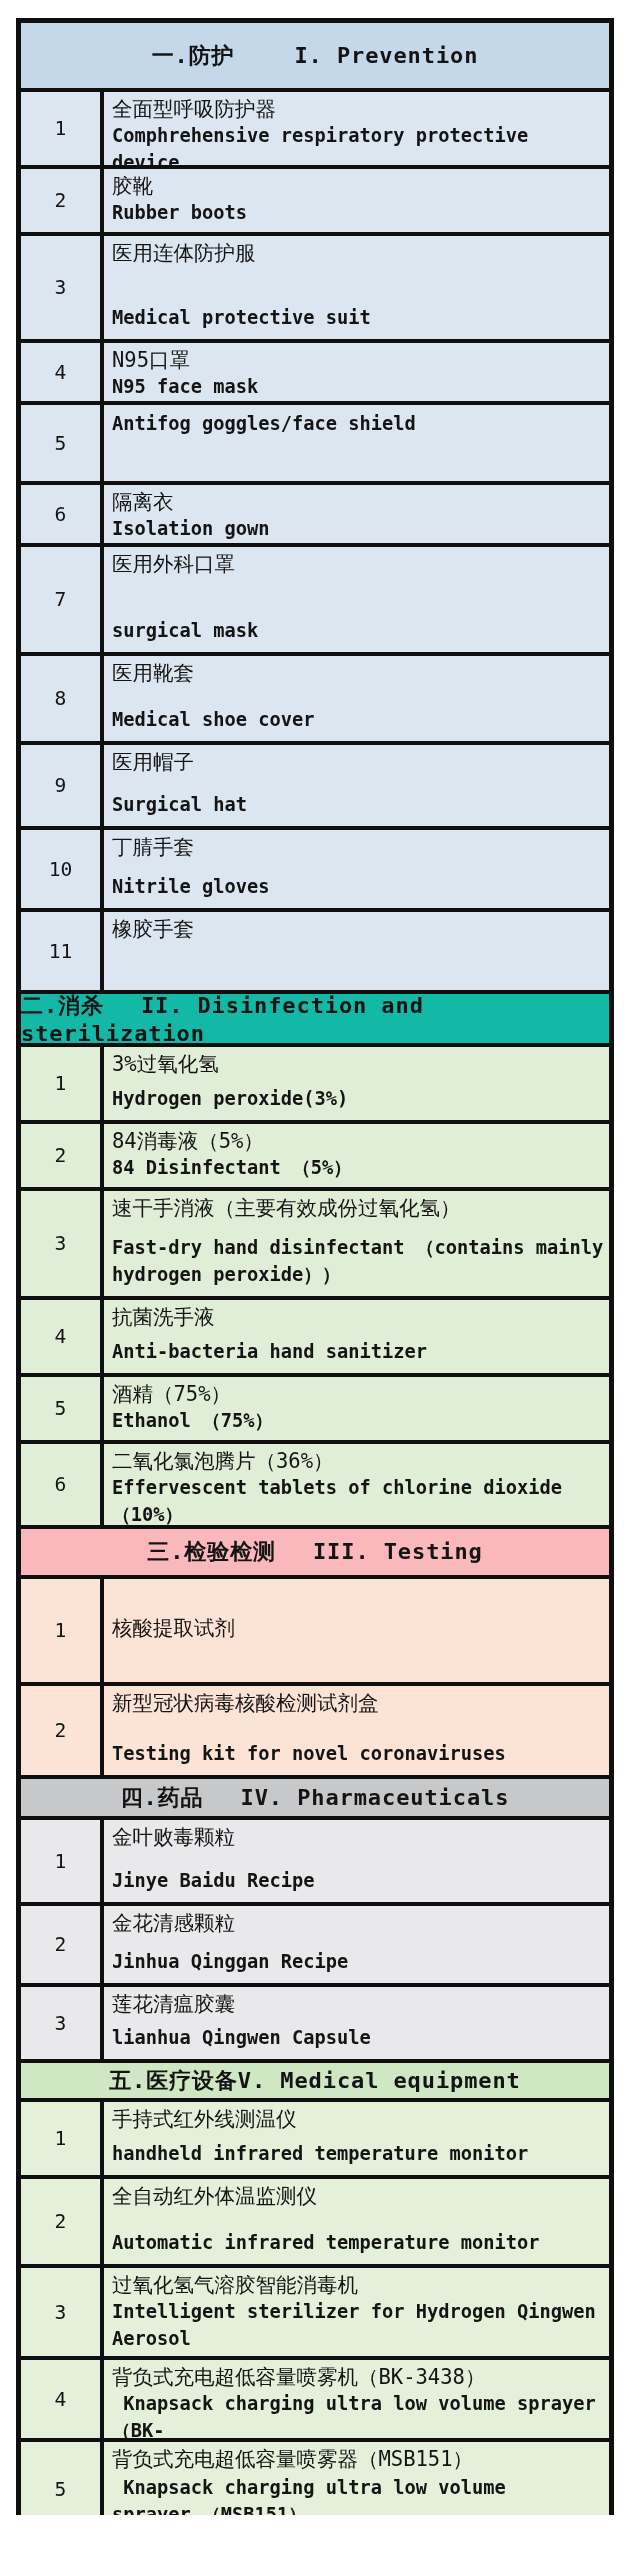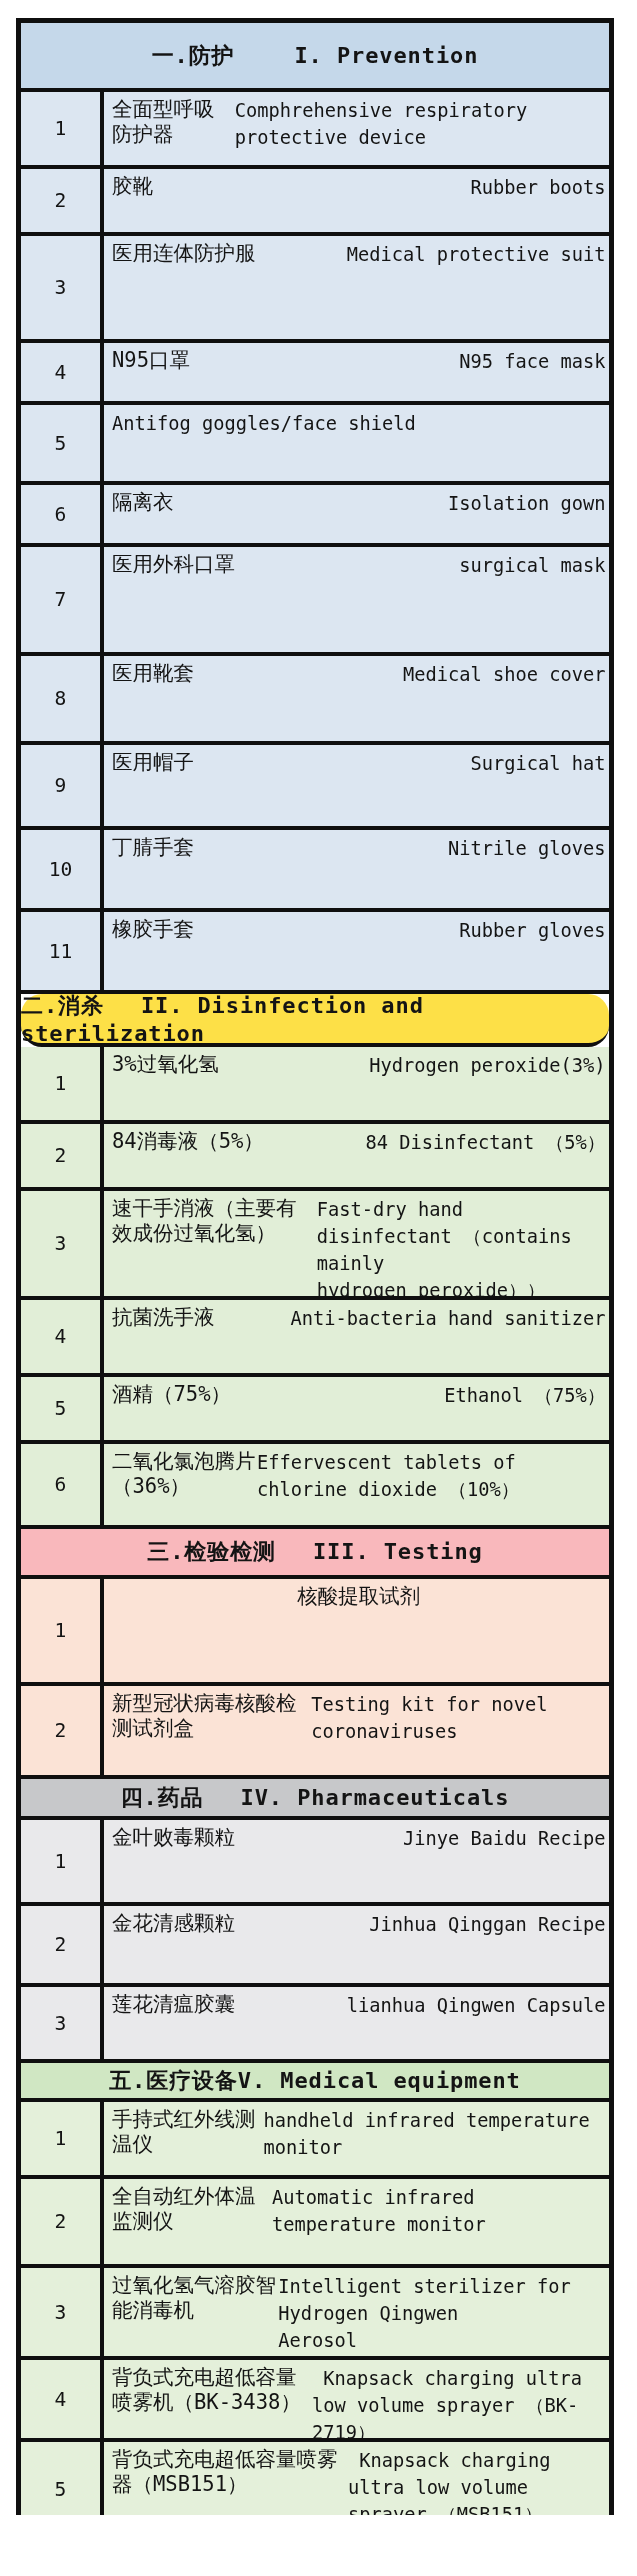--- a/index.html
+++ b/index.html
@@ -37,52 +37,52 @@
     width: 83px;
     border-right: 4.5px solid #0f0f0f;
     display: flex;
     align-items: center;
     justify-content: center;
     font-size: 19.6px;
   }
   .item {
     flex: 1;
     display: flex;
-    flex-direction: row;
+    flex-direction: column;
     justify-content: space-between;
     padding: 4.5px 3.6px 8px 8px;
     overflow: hidden;
-    border-radius: 24px;
   }
   .item.center { justify-content: center; }
   .cn {
     font-size: 20.5px;
     line-height: 1.25;
     white-space: pre-wrap;
   }
   .en {
     font-size: 18.7px;
     line-height: 1.45;
     white-space: pre-wrap;
+    font-weight: bold;
   }
   .sec-h {
     display: flex;
     align-items: center;
     justify-content: center;
   }
   .sec-label {
     font-size: 22px;
     font-weight: bold;
     letter-spacing: 0.9px;
     white-space: pre-wrap;
   }
   
   .s1h { background: #c5d8ea; }
   .s1  { background: #dce6f1; }
-  .s2h { background: #fde047; border-radius: 21px; }
+  .s2h { background: #14b8a6; }
   .s2  { background: #e1eed7; }
   .s3h { background: #f9b8bc; }
   .s3  { background: #fbe3d6; }
   .s4h { background: #c7c8ca; }
   .s4  { background: #e9e9eb; }
   .s5h { background: #d0e7c3; }
   .s5  { background: #e4f0da; }
 </style>
 </head>
 <body>
@@ -159,21 +159,20 @@
       <div class="cell num">10</div>
       <div class="cell item">
           <div class="cn">丁腈手套</div>
           <div class="en">Nitrile gloves</div>
         </div>
     </div>
     <div class="row s1" style="height:82px">
       <div class="cell num">11</div>
       <div class="cell item">
           <div class="cn">橡胶手套</div>
-          <div class="en">Rubber gloves</div>
         </div>
     </div>
 
     <div class="row sec-h s2h" style="height:53px">
       <div class="sec-label">二.消杀　 II. Disinfection and sterilization</div>
     </div>
     <div class="row s2" style="height:77px">
       <div class="cell num">1</div>
       <div class="cell item">
           <div class="cn">3%过氧化氢</div>

